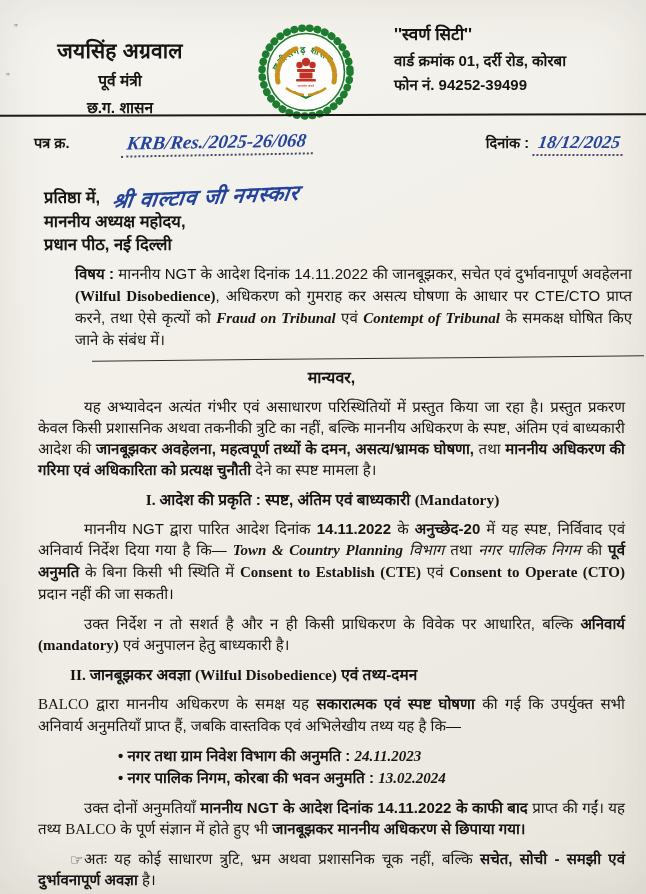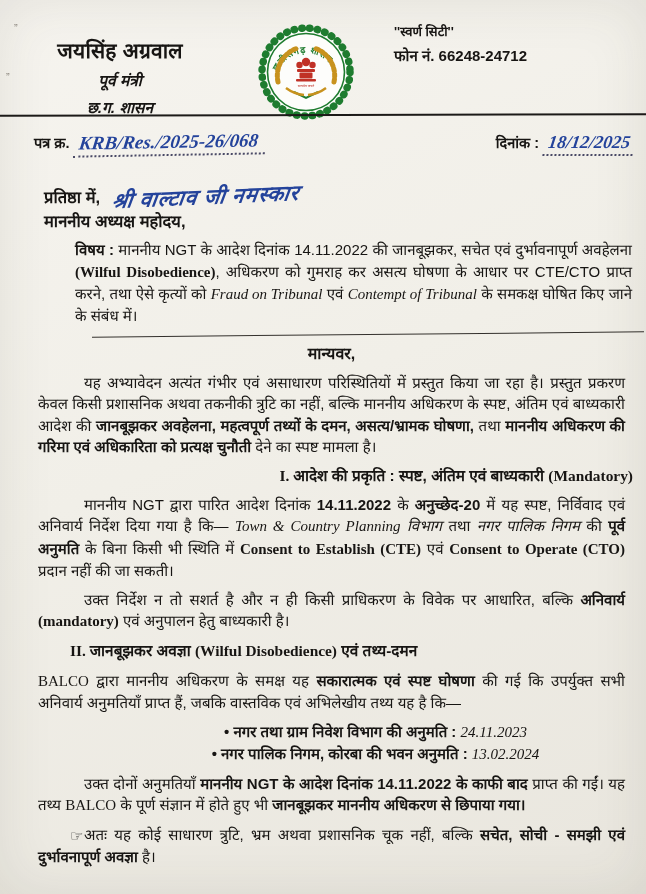--- a/index.html
+++ b/index.html
@@ -6,55 +6,55 @@
   .page{
     position:relative;width:646px;height:894px;overflow:hidden;
     background:linear-gradient(155deg,#f6f4ef 0%,#f1efe8 45%,#e9e6de 100%);
     box-shadow:inset 0 0 55px rgba(60,55,40,.10);
     font-family:"Liberation Sans",sans-serif;color:#171513;
   }
   
   .hdr{display:flex;align-items:flex-start;padding:20px 10px 0 30px;height:110px;box-sizing:border-box;}
   .hdr-left{width:180px;text-align:center;margin-top:16px;}
   .hdr-name{font-size:21px;font-weight:700;letter-spacing:.2px;}
-  .hdr-sub{font-size:15.5px;font-weight:700;margin-top:5px;font-style:italic;}
+  .hdr-sub{font-size:15.5px;font-weight:700;margin-top:5px;}
   .hdr-emblem{margin-left:46px;margin-top:2px;}
   .hdr-right{margin-left:38px;margin-top:2px;}
-  .hdr-city{font-size:13px;font-weight:700;margin-bottom:4px;}
+  .hdr-city{font-size:17px;font-weight:700;margin-bottom:4px;}
   .hdr-line{font-size:15px;font-weight:700;line-height:24px;}
   .rule-top{border:none;border-top:2.6px solid #1c1a18;margin:4px 0 0 0;transform:rotate(-.12deg);}
   
-  .refrow{display:flex;align-items:baseline;padding:15px 12px 0 34px;}
+  .refrow{display:flex;align-items:baseline;padding:15px 22px 0 34px;gap:48px;}
   .lbl{font-size:14.5px;font-weight:700;}
   .hw{font-family:"Liberation Serif",serif;font-style:italic;color:#24439b;}
   .hw-no{font-size:19px;display:inline-block;transform:skewX(-8deg) rotate(-1deg);
          border-bottom:2px dotted #4a4a66;padding:0 8px 1px 4px;margin-left:6px;font-weight:700;}
   .refrow .right{margin-left:auto;display:flex;align-items:baseline;justify-content:flex-end;}
   .hw-date{font-size:18px;display:inline-block;transform:skewX(-8deg);
            border-bottom:2px dotted #4a4a66;padding:0 4px 1px 4px;margin-left:5px;font-weight:700;}
   
   .salut{margin:30px 0 0 44px;font-weight:700;font-size:16.5px;line-height:23.5px;}
   .salut-first{display:flex;align-items:flex-end;}
   .hw-note{font-size:21px;margin-left:12px;transform:rotate(-2.5deg) skewX(-10deg);
            display:inline-block;font-weight:700;letter-spacing:1px;}
   
   .subject{margin:6px 14px 0 75px;font-size:15px;line-height:22px;text-align:justify;}
   .rule-sub{border:none;border-top:1.7px solid #33302c;width:552px;margin:7px 0 0 92px;transform:rotate(-.55deg);}
   
   .body{margin:8px 13px 0 30px;font-size:15px;line-height:21.2px;text-align:justify;}
   .salute2{font-weight:700;font-size:16px;text-align:center;}
   .para{text-indent:46px;margin:8px;}
-  .h1,.h3{font-weight:700;font-size:15.4px;margin:3px 0 1px -18px;text-align:right;}
+  .h1,.h3{font-weight:700;font-size:15.4px;margin:3px 0 1px -18px;text-align:center;}
   .h2{font-weight:700;font-size:15.4px;margin:2px 0 1px 40px;text-align:left;}
-  .bullets{margin-left:88px;text-align:center;line-height:22px;}
+  .bullets{margin-left:88px;text-align:left;line-height:22px;}
   .pmark{position:relative;}
   .pmark .hand{position:absolute;left:-14px;top:1px;font-size:15px;color:#2b2b2b;}
   .b{font-weight:700;}
   .i{font-style:italic;}
-  .bi{font-weight:400;font-style:italic;}
+  .bi{font-weight:700;font-style:italic;}
   .en{font-family:"Liberation Serif",serif;}
   
   .speck{position:absolute;color:#8a857c;font-size:11px;}
 </style>
 </head>
 <body>
 
 <div class="page">
 
   <div class="hdr">
@@ -86,41 +86,43 @@
         </g>
         <text x="50" y="64.5" font-size="3.4" fill="#c03126" text-anchor="middle">सत्यमेव जयते</text>
         <path d="M 38,70 L 50,76 L 62,70" stroke="#1e7c2f" stroke-width="2" fill="none"></path>
         <path d="M 30,66 q 8,6 18,7" stroke="#c8921e" stroke-width="2.4" fill="none"></path>
         <path d="M 70,66 q -8,6 -18,7" stroke="#c8921e" stroke-width="2.4" fill="none"></path>
       </svg>
     </div>
 
     <div class="hdr-right">
       <div class="hdr-city">''स्वर्ण सिटी''</div>
-      <div class="hdr-line">फोन नं. 66248-24712</div>
+      <div class="hdr-line">वार्ड क्रमांक 01, दर्री रोड, कोरबा</div>
+      <div class="hdr-line">फोन नं. 94252-39499</div>
     </div>
   </div>
 
   <hr class="rule-top">
 
   <div class="refrow">
     <span class="lbl">पत्र क्र.</span>
     <span class="hw hw-no">KRB/Res./2025-26/068</span>
     <span class="right">
       <span class="lbl">दिनांक :</span>
       <span class="hw hw-date">18/12/2025</span>
     </span>
   </div>
 
   <div class="salut">
     <div class="salut-first">
       <span>प्रतिष्ठा में,</span>
       <span class="hw hw-note">श्री वाल्टाव जी नमस्कार</span>
     </div>
     <div>माननीय अध्यक्ष महोदय,</div>
+    <div>प्रधान पीठ, नई दिल्ली</div>
   </div>
 
   <div class="subject"><span class="b">विषय : </span><span>माननीय NGT के आदेश दिनांक 14.11.2022 की जानबूझकर, सचेत एवं दुर्भावनापूर्ण अवहेलना </span><span class="b en">(Wilful Disobedience)</span><span>, अधिकरण को गुमराह कर असत्य घोषणा के आधार पर CTE/CTO प्राप्त करने, तथा ऐसे कृत्यों को </span><span class="bi en">Fraud on Tribunal</span><span> एवं </span><span class="bi en">Contempt of Tribunal</span><span> के समकक्ष घोषित किए जाने के संबंध में।</span></div>
   <hr class="rule-sub">
 
   <div class="body">
     <div class="salute2">मान्यवर,</div>
     <p class="para"><span>यह अभ्यावेदन अत्यंत गंभीर एवं असाधारण परिस्थितियों में प्रस्तुत किया जा रहा है। प्रस्तुत प्रकरण केवल किसी प्रशासनिक अथवा तकनीकी त्रुटि का नहीं, बल्कि माननीय अधिकरण के स्पष्ट, अंतिम एवं बाध्यकारी आदेश की </span><span class="b">जानबूझकर अवहेलना, महत्वपूर्ण तथ्यों के दमन, असत्य/भ्रामक घोषणा,</span><span> तथा </span><span class="b">माननीय अधिकरण की गरिमा एवं अधिकारिता को प्रत्यक्ष चुनौती</span><span> देने का स्पष्ट मामला है।</span></p>
 
     <div class="h1"><span class="b en">I. </span><span class="b">आदेश की प्रकृति : स्पष्ट, अंतिम एवं बाध्यकारी </span><span class="b en">(Mandatory)</span></div>

